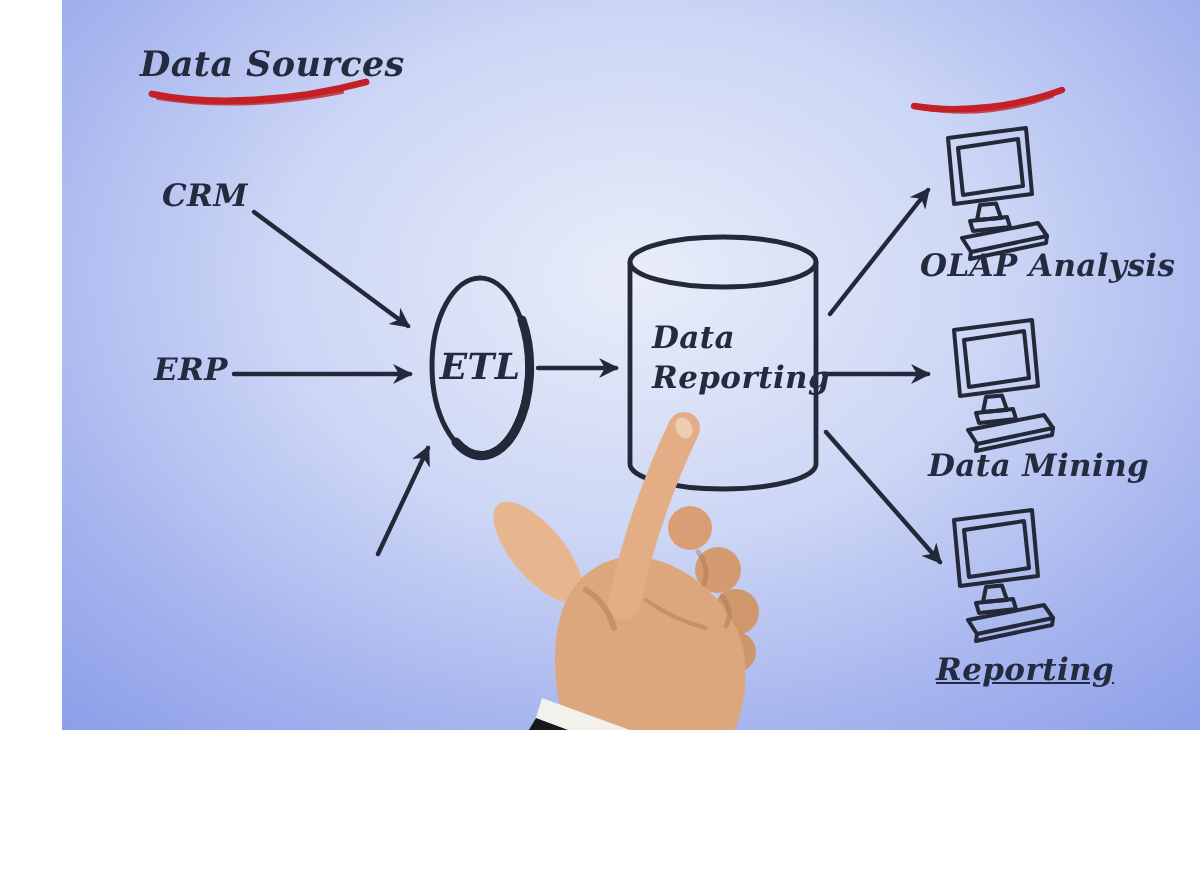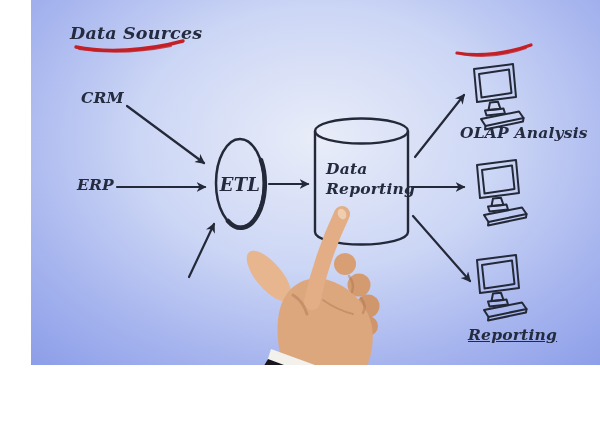--- a/index.html
+++ b/index.html
@@ -110,14 +110,15 @@
   <div class="lbl" id="n-erp">ERP</div>
 
   <div class="lbl" id="n-etl">ETL</div>
 
   <div class="lbl two-line" id="n-dw">
     <div>Data</div>
     <div>Reporting</div>
   </div>
 
   <div class="lbl" id="n-olap">OLAP Analysis</div>
+  <div class="lbl" id="n-mining">Data Mining</div>
   <div class="lbl" id="n-reporting">Reporting</div>
 </div>
 
 </body></html>

